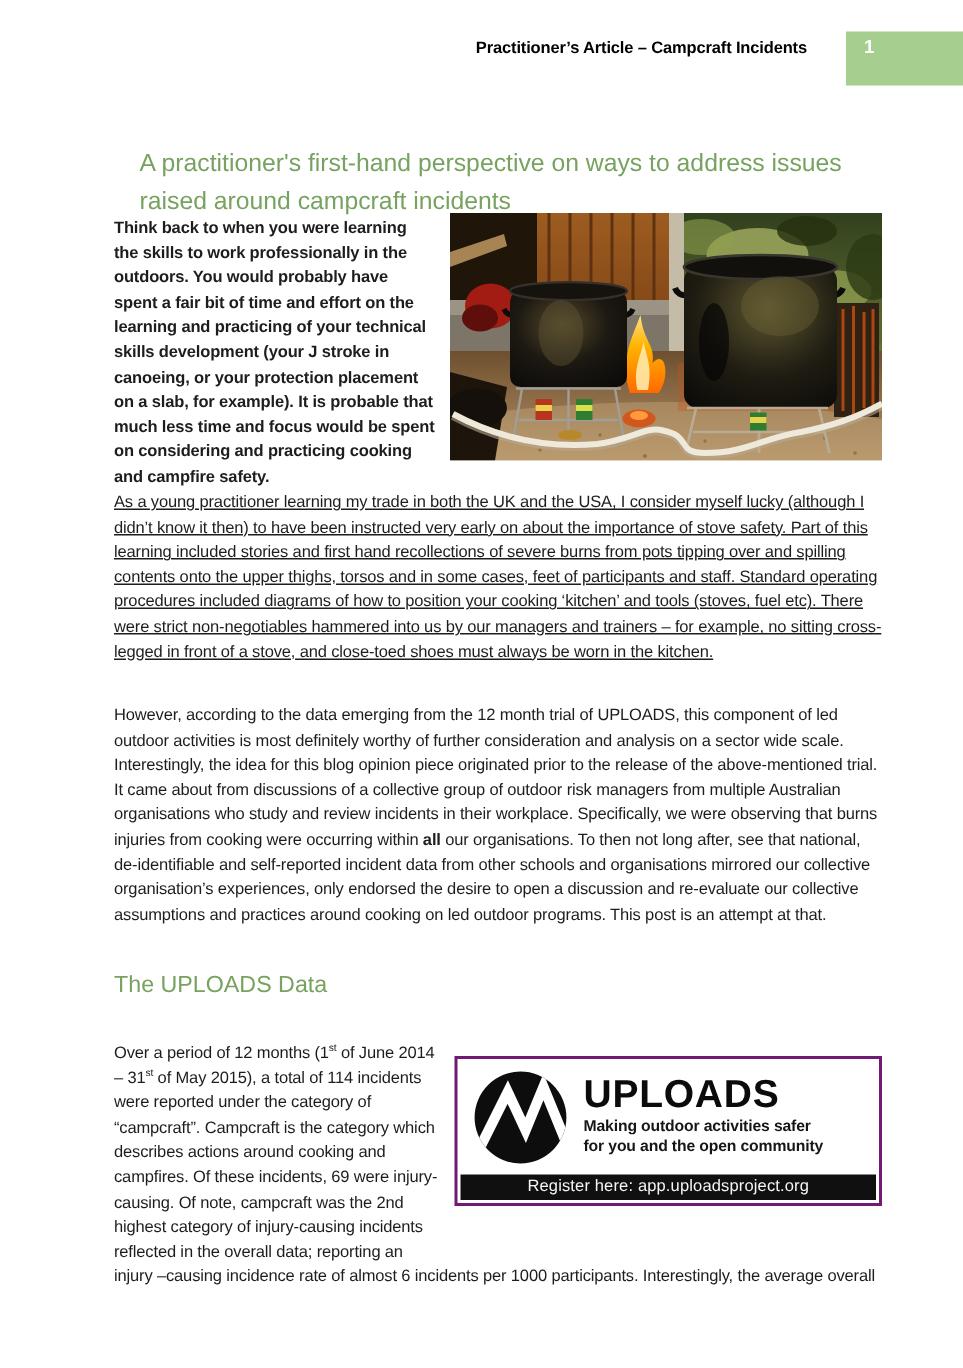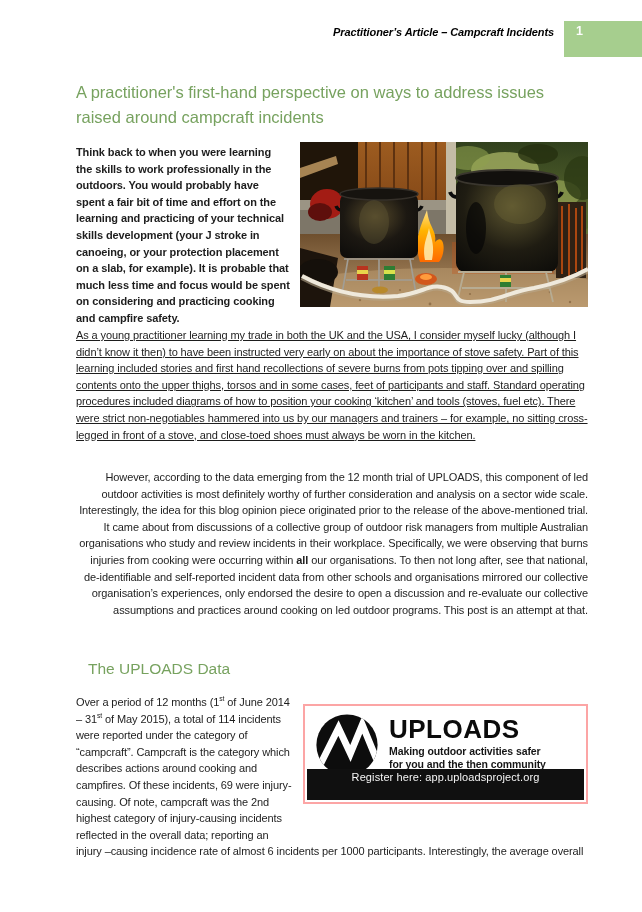--- a/index.html
+++ b/index.html
@@ -7,64 +7,64 @@
     --heading-green:#77A25F;
     --body-text:#1d1d1d;
   }
   *{box-sizing:border-box;}
   html,body{margin:0;padding:0;background:#ffffff;}
   .page{
     position:relative;width:642px;height:912px;background:#fff;overflow:hidden;
     font-family:"Liberation Sans","DejaVu Sans",sans-serif;color:var(--body-text);
   }
   .header-title{
-    position:absolute;top:26px;right:88px;font-size:11px;font-weight:bold;color:#000;
-    letter-spacing:-0.1px;white-space:nowrap;font-style:italic;
+    position:absolute;top:26px;right:104px;font-size:11px;font-weight:bold;color:#000;
+    letter-spacing:-0.1px;white-space:nowrap;
   }
   .page-number-box{
     position:absolute;top:21px;right:0;width:78px;height:36px;background:var(--accent-green);
   }
   .page-number-box .num{
     position:absolute;left:12px;top:3px;color:#fdfdfd;font-size:12.5px;font-weight:bold;
   }
   .doc-title{
-    position:absolute;left:76px;top:80px;width:478px;margin:0;
+    position:absolute;left:76px;top:80px;width:478px;margin:17px;
     font-size:16.5px;font-weight:400;line-height:25px;color:var(--heading-green);
   }
   .para{
     position:absolute;left:76px;width:512px;font-size:11px;line-height:16.6px;
     letter-spacing:-0.1px;color:var(--body-text);text-align:left;
   }
   .p1{top:144px;font-weight:bold;}
   .p2{top:327px;text-decoration:underline;}
-  .p3{top:469px;text-align:right;}
+  .p3{top:469px;}
   .p4{top:694px;}
   .section-title{
-    position:absolute;left:76px;top:648px;margin:12px;
+    position:absolute;left:76px;top:648px;margin:0;
     font-size:15.5px;font-weight:400;color:var(--heading-green);
   }
   sup{font-size:0.62em;line-height:0;}
   .photo-float{
     float:right;width:288px;height:165px;margin:-2px 0 6px 10px;display:block;
   }
   .photo-float svg{display:block;width:288px;height:165px;}
   .logo-float{
     float:right;width:285px;height:100px;margin:10px 0 24px 10px;display:block;
-    border:2px solid #fca5a5;background:#fff;position:relative;
+    border:2px solid #701a75;background:#fff;position:relative;
   }
   .logo-top{display:flex;align-items:flex-start;padding:5px 6px 0 8px;}
   .logo-mark{width:68px;height:68px;flex:0 0 68px;}
   .logo-textblock{padding:4px 0 0 8px;}
   .logo-brand{
     display:block;font-size:26px;font-weight:bold;color:#0b0b0b;letter-spacing:0.5px;
     line-height:28px;font-family:"Liberation Sans","DejaVu Sans",sans-serif;
   }
   .logo-tagline{display:block;font-size:10.5px;line-height:13px;color:#161616;margin-top:2px;letter-spacing:-0.1px;font-weight:bold;}
   .logo-bar{
-    position:absolute;left:2px;right:2px;bottom:2px;height:31px;background:#101010;
+    position:absolute;left:2px;right:2px;bottom:2px;height:17px;background:#101010;
     color:#f5f5f5;font-size:11px;line-height:17px;text-align:center;letter-spacing:0.1px;
   }
 </style>
 </head>
 <body>
 
 <div class="page">
 
   <div class="header-title">Practitioner’s Article – Campcraft Incidents</div>
 
@@ -219,21 +219,21 @@
                 <circle cx="40" cy="40" r="36"></circle>
               </clipPath>
             </defs>
           <circle cx="40" cy="40" r="36" fill="#0d0d0d"></circle>
           <polyline points="8,64 30,20 44,50 58,16 76,60" fill="none" stroke="#ffffff" stroke-width="8" stroke-linejoin="miter" clip-path="url(#logoClip)"></polyline>
         </svg>
         <span class="logo-textblock">
           <span class="logo-brand">UPLOADS</span>
           <span class="logo-tagline">
             <span>Making outdoor activities safer</span><br>
-            <span>for you and the then community</span>
+            <span>for you and the open community</span>
           </span>
         </span>
       </span>
       <span class="logo-bar">Register here: app.uploadsproject.org</span>
     </span>
     <span class="ptext"><span>Over a period of 12 months (1</span><sup>st</sup><span> of June 2014 – 31</span><sup>st</sup><span> of May 2015), a total of 114 incidents were reported under the category of “campcraft”. Campcraft is the category which describes actions around cooking and campfires. Of these incidents, 69 were injury-causing. Of note, campcraft was the 2nd highest category of injury-causing incidents reflected in the overall data; reporting an injury –causing incidence rate of almost 6 incidents per 1000 participants. Interestingly, the average overall</span></span>
   </div>
 
 </div>
 

